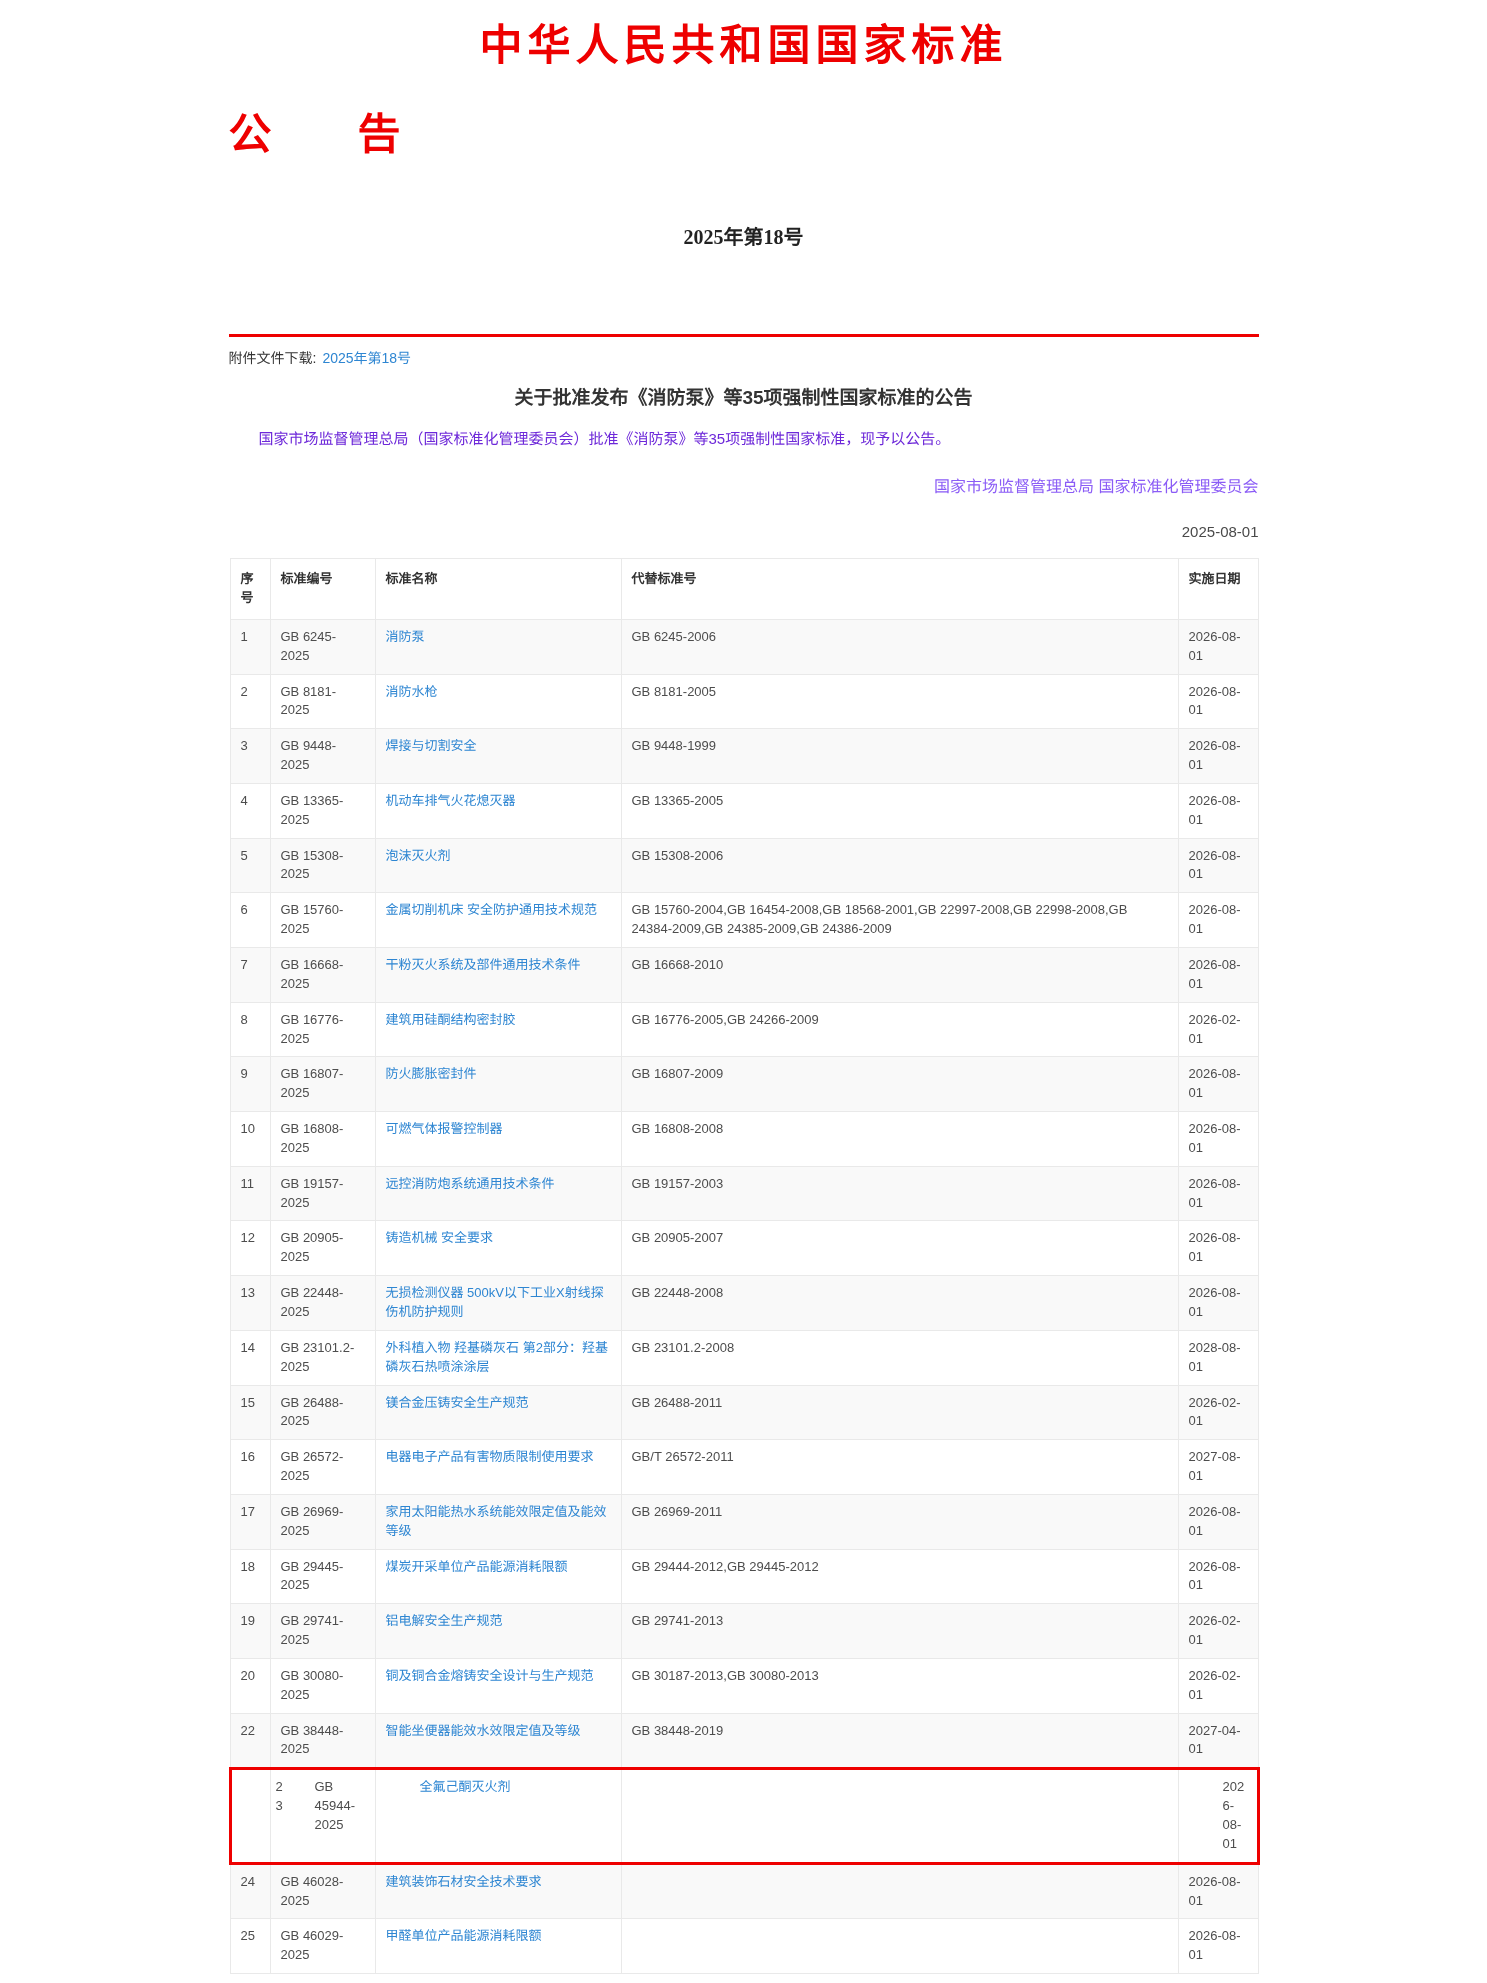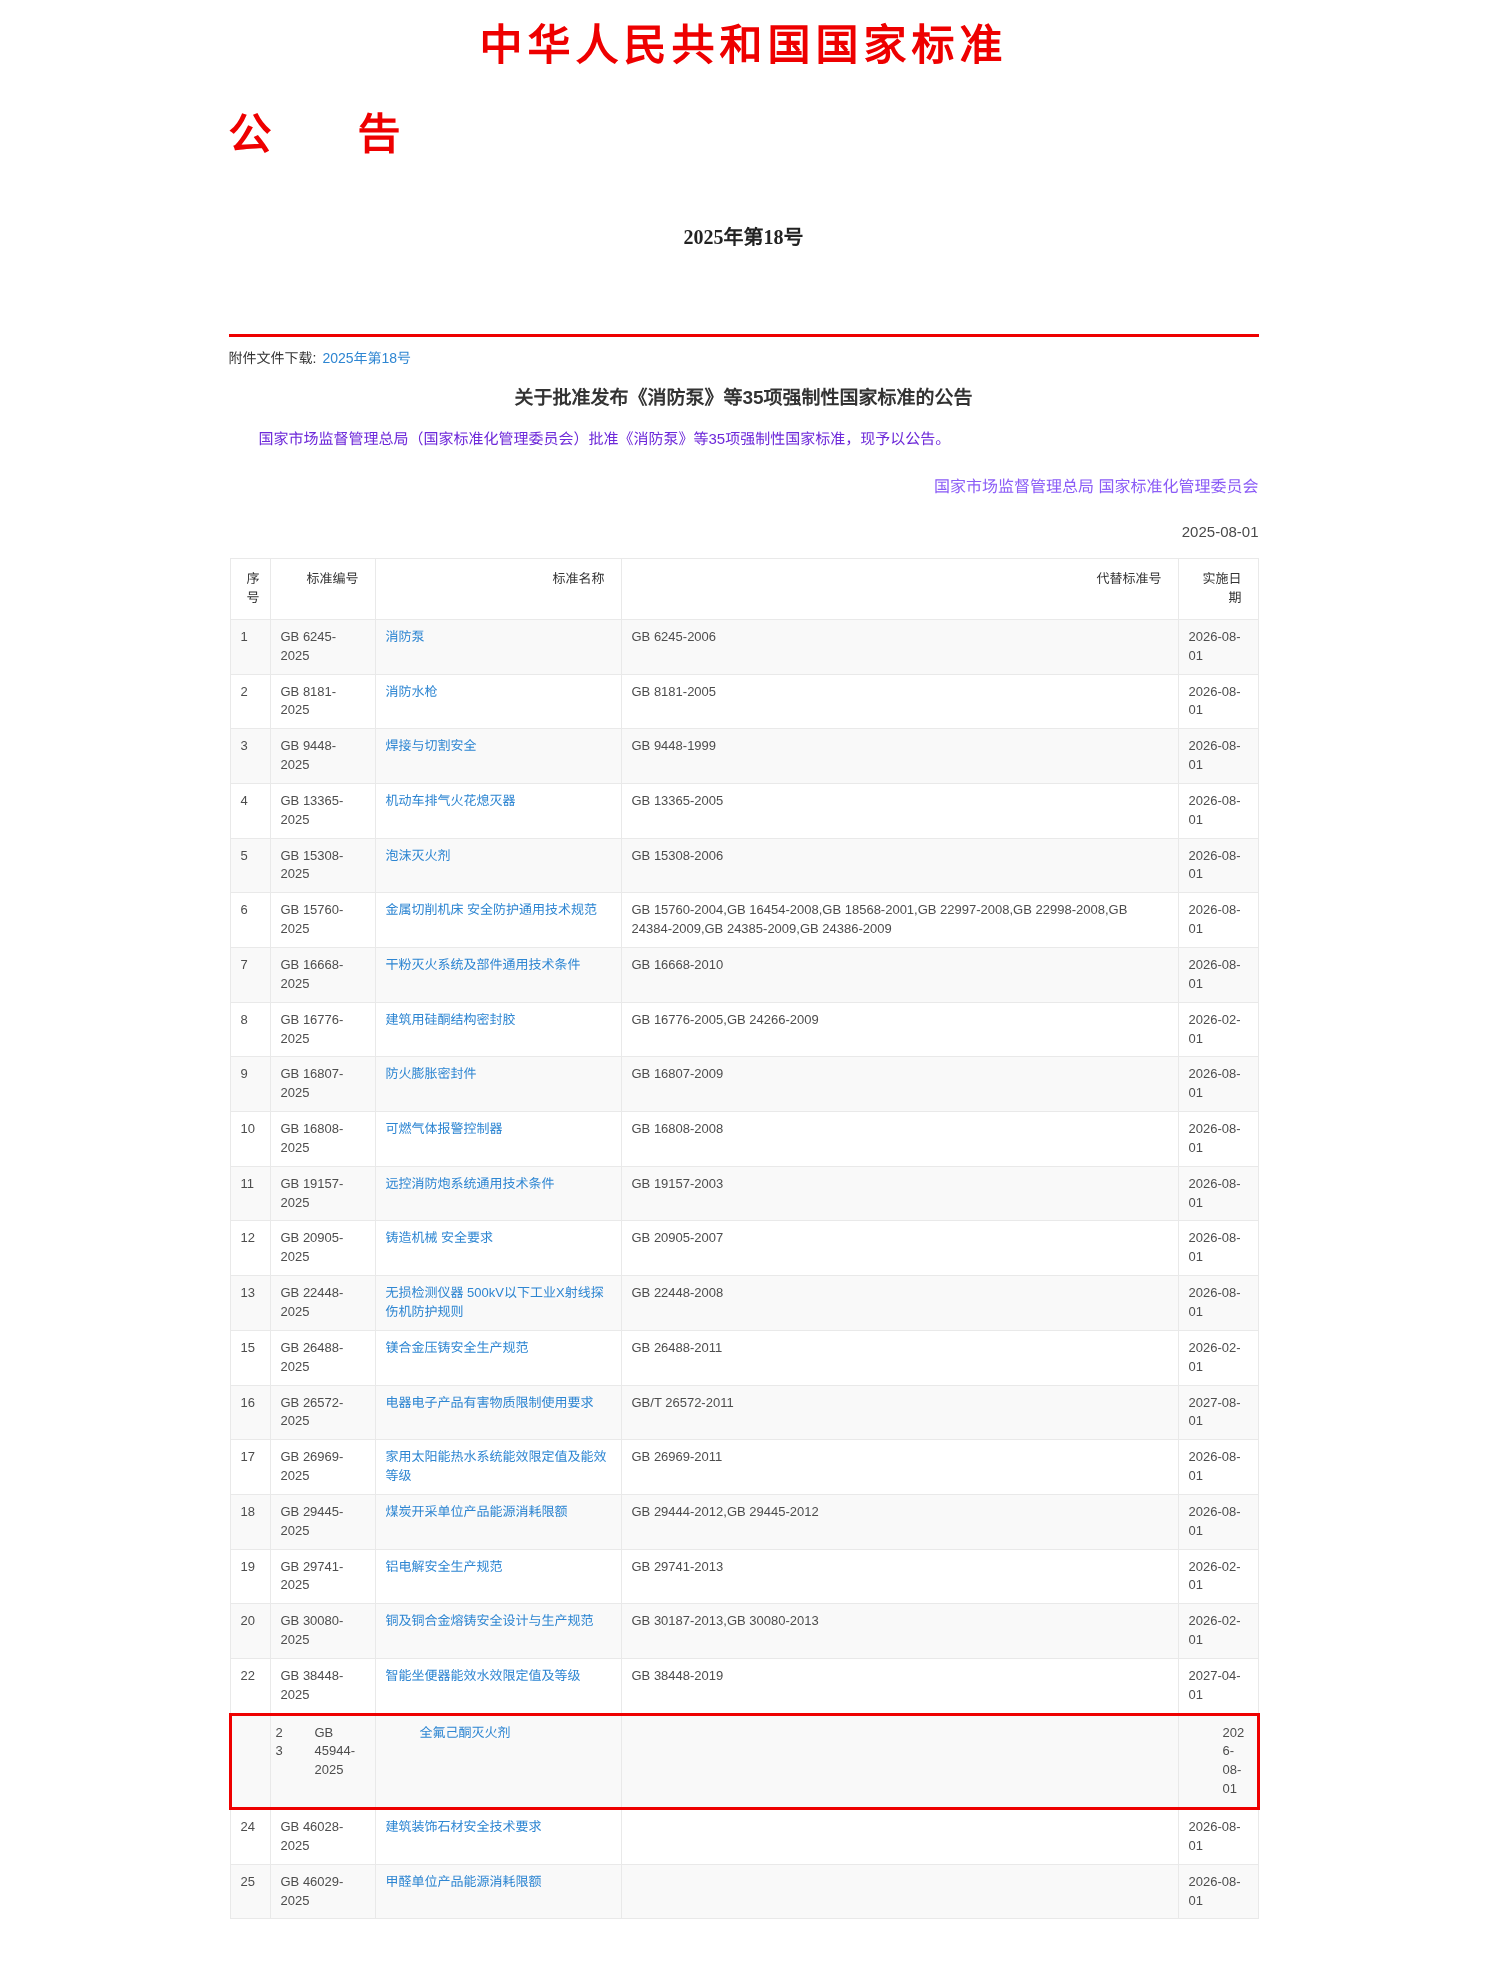--- a/index.html
+++ b/index.html
@@ -97,25 +97,24 @@
   }
   table.standards th,
   table.standards td{
     border:1px solid var(--border);
     text-align:left;
     vertical-align:top;
     line-height:1.45;
     word-break:break-word;
   }
   table.standards th{
-    font-weight:normal;
+    font-weight:bold;
     color:#333;
-    padding:11px 16px;
+    padding:11px 10px;
     background:#ffffff;
-    text-align:right;
   }
   table.standards td{padding:8px 10px;}
   col.c-no{width:40px;}
   col.c-code{width:105px;}
   col.c-name{width:246px;}
   col.c-replaced{width:557px;}
   col.c-date{width:80px;}
   tbody tr:nth-child(odd){background:#f9f9f9;}
   td .std-link{
     color:var(--link);
@@ -258,20 +257,27 @@
           <td>2026-08-01</td>
         </tr>
         <tr>
           <td>13</td>
           <td>GB 22448-2025</td>
           <td><a class="std-link" href="#">无损检测仪器 500kV以下工业X射线探伤机防护规则</a></td>
           <td>GB 22448-2008</td>
           <td>2026-08-01</td>
         </tr>
         <tr>
+          <td>14</td>
+          <td>GB 23101.2-2025</td>
+          <td><a class="std-link" href="#">外科植入物 羟基磷灰石 第2部分：羟基磷灰石热喷涂涂层</a></td>
+          <td>GB 23101.2-2008</td>
+          <td>2028-08-01</td>
+        </tr>
+        <tr>
           <td>15</td>
           <td>GB 26488-2025</td>
           <td><a class="std-link" href="#">镁合金压铸安全生产规范</a></td>
           <td>GB 26488-2011</td>
           <td>2026-02-01</td>
         </tr>
         <tr>
           <td>16</td>
           <td>GB 26572-2025</td>
           <td><a class="std-link" href="#">电器电子产品有害物质限制使用要求</a></td>

